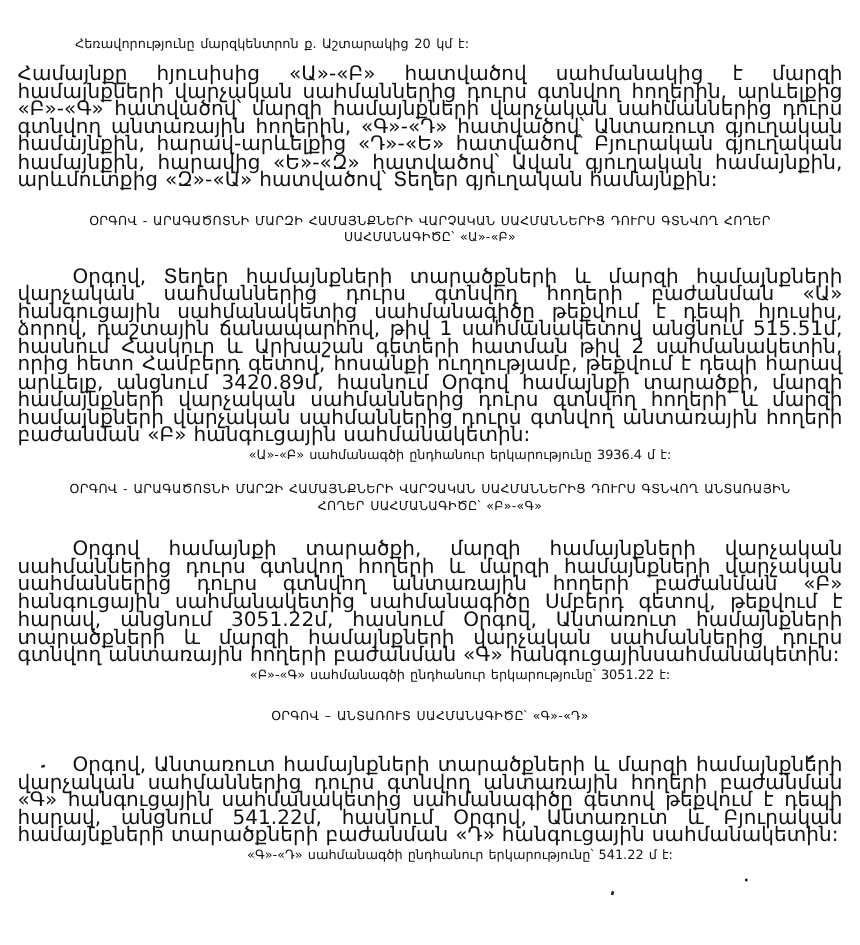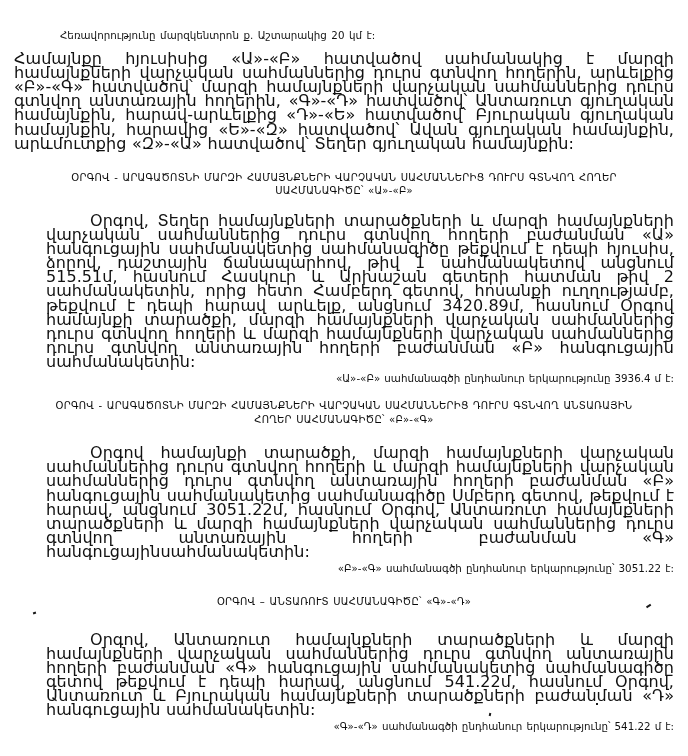--- a/index.html
+++ b/index.html
@@ -31,21 +31,20 @@
     line-height: 14.1px;
     text-align: justify;
     text-justify: inter-word;
     letter-spacing: 0.05px;
     word-spacing: 0.4px;
     margin: 0;
     color: #111111;
   }
   .para.indent {
     text-indent: 44px;
-    margin-left: 32px;
   }
   .para.noindent {
     text-indent: 0;
   }
 
   
   .lead {
     font-size: 10.3px;
     line-height: 14.1px;
     margin: 0 0 0 0;
@@ -69,21 +68,21 @@
   .heading .l2 {
     display: block;
   }
 
   
   .result {
     font-size: 10.3px;
     line-height: 14.1px;
     margin: 0;
     padding-left: 48px;
-    text-align: right;
+    text-align: center;
     word-spacing: 0.8px;
     color: #111111;
   }
 
   
   .sp-2  { height: 2px; }
   .sp-6  { height: 6px; }
   .sp-10 { height: 10px; }
   .sp-14 { height: 14px; }
   .sp-16 { height: 16px; }

